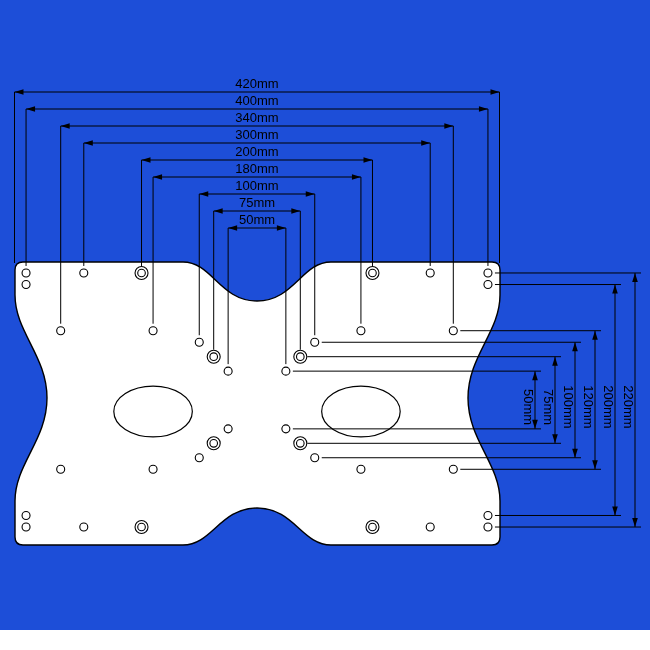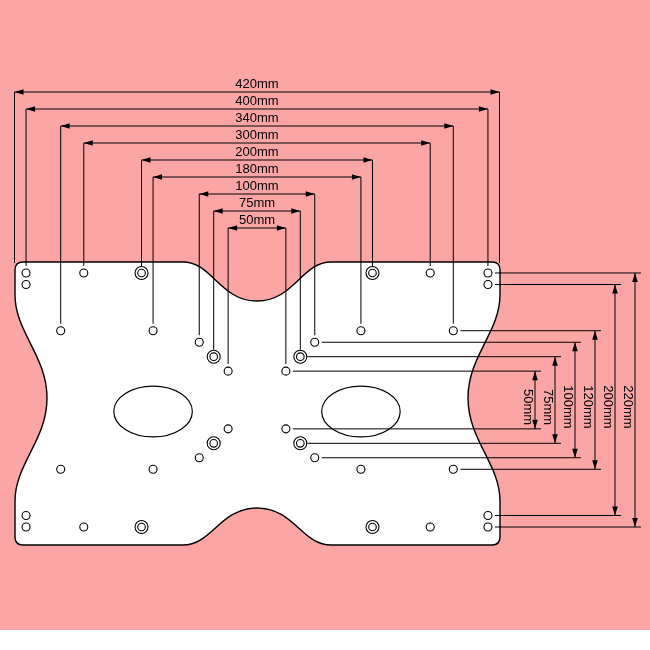--- a/index.html
+++ b/index.html
@@ -4,21 +4,21 @@
 <style>
   html, body {
     margin: 0;
     padding: 0;
     background: #ffffff;
   }
   .canvas {
     position: relative;
     width: 650px;
     height: 630px;
-    background: #fca5a5;
+    background: #1d4ed8;
     overflow: hidden;
   }
   svg {
     display: block;
     font-family: "Liberation Sans", sans-serif;
   }
   svg text {
     font-size: 13px;
     fill: #000000;
   }

